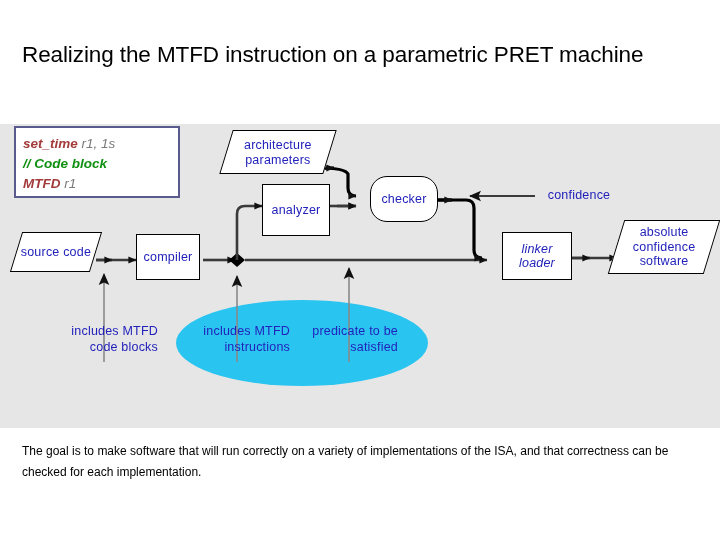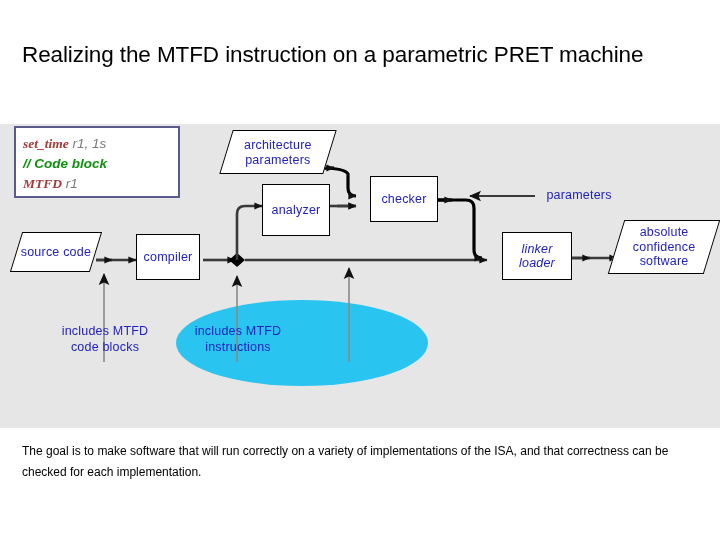--- a/index.html
+++ b/index.html
@@ -87,42 +87,42 @@
     width: 166px;
     height: 72px;
     background: #ffffff;
     border: 2.5px solid #5a5a8c;
     box-sizing: border-box;
     padding: 6px 0 0 7px;
     font-size: 13.5px;
     line-height: 20px;
     font-style: italic;
   }
-  .kw  { color: #a33b3b; font-weight: bold; font-family: Liberation Serif, serif; }
+  .kw  { color: #a33b3b; font-weight: bold; }
   .arg { color: #7a7a7a; }
   .cmt { color: #109010; font-weight: bold; }
 
   
   #ellipse-highlight {
     position: absolute;
     left: 176px;
     top: 176px;
     width: 252px;
     height: 86px;
     background: #2ac4f0;
     border-radius: 50%;
   }
 
   
   .annot {
     position: absolute;
     color: #2222bb;
     font-size: 12.5px;
     line-height: 15.5px;
-    text-align: center;
+    text-align: right;
     letter-spacing: 0.2px;
   }
 
   .plain-label {
     position: absolute;
     color: #2222bb;
     font-size: 12.5px;
     line-height: 15px;
     text-align: center;
     letter-spacing: 0.2px;
@@ -208,39 +208,40 @@
   </div>
 
   <div class="node" style="left:262px; top:60px; width:68px; height:52px;">
     <span>analyzer</span>
   </div>
 
   <div class="para" style="left:226px; top:6px; width:104px; height:44px;">
     <span>architecture parameters</span>
   </div>
 
-  <div class="node" style="left:370px; top:52px; width:68px; height:46px;">
+  <div class="node" style="left:370px; top:52px; width:68px; height:46px;border-radius:17px;">
     <span>checker</span>
   </div>
 
   <div class="node" style="left:502px; top:108px; width:70px; height:48px;font-style:italic;">
     <span>linker loader</span>
   </div>
 
   <div class="para" style="left:616px; top:96px; width:96px; height:54px;">
     <span>absolute confidence software</span>
   </div>
 
-  <div class="plain-label" style="left:536px; top:64px; width:86px;">parameters</div>
+  <div class="plain-label" style="left:536px; top:64px; width:86px;">confidence</div>
 
 
   <div class="annot" style="left:52px; top:200px; width:106px;">includes MTFD code blocks</div>
 
   <div class="annot" style="left:186px; top:200px; width:104px;">includes MTFD instructions</div>
 
+  <div class="annot" style="left:300px; top:200px; width:98px;">predicate to be satisfied</div>
 
   <div id="code-block">
     <div>
       <span class="kw">set_time</span>
       <span class="arg">r1, 1s</span>
     </div>
     <div>
       <span class="cmt">// Code block</span>
     </div>
     <div>

